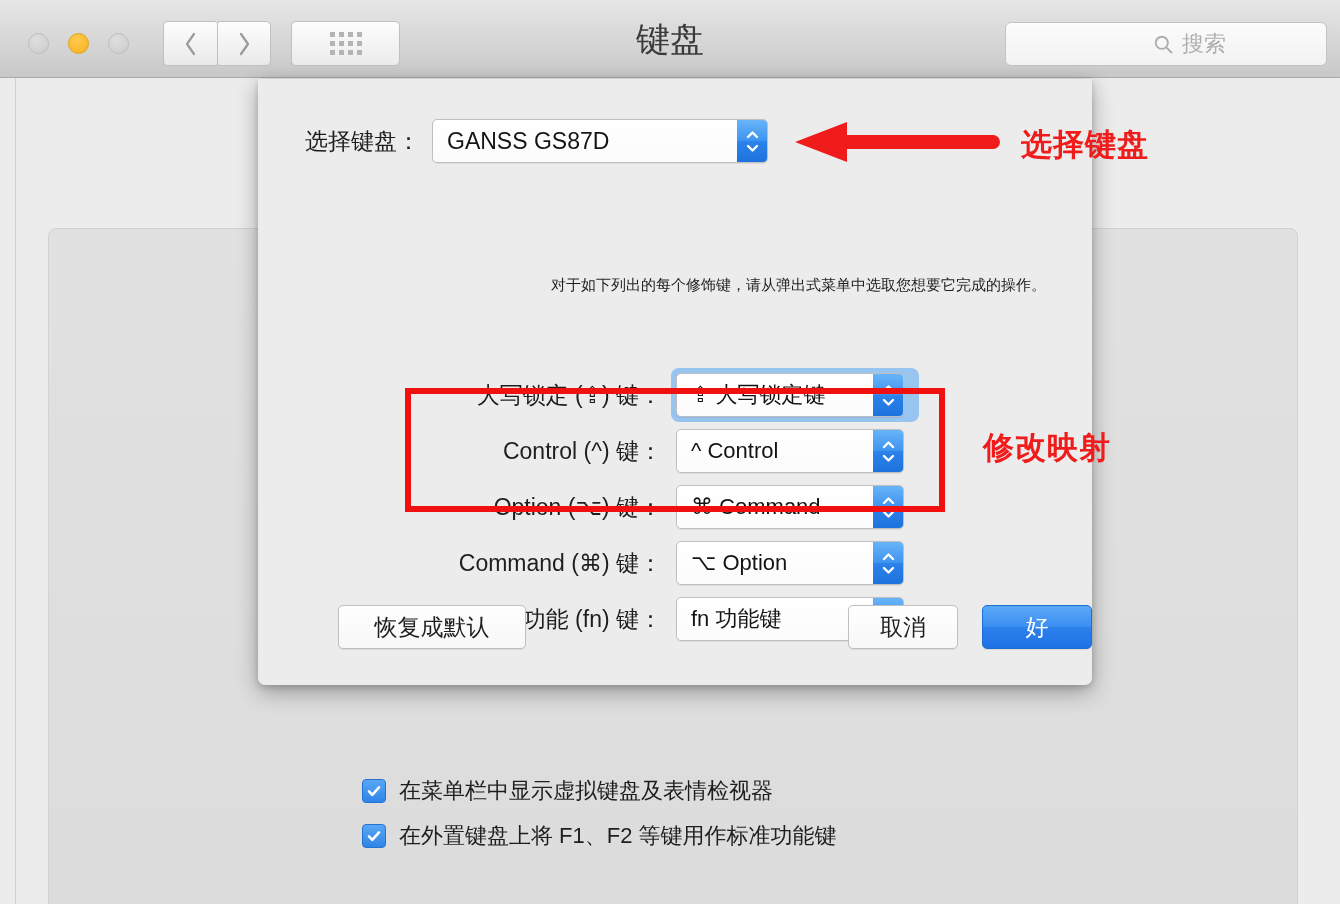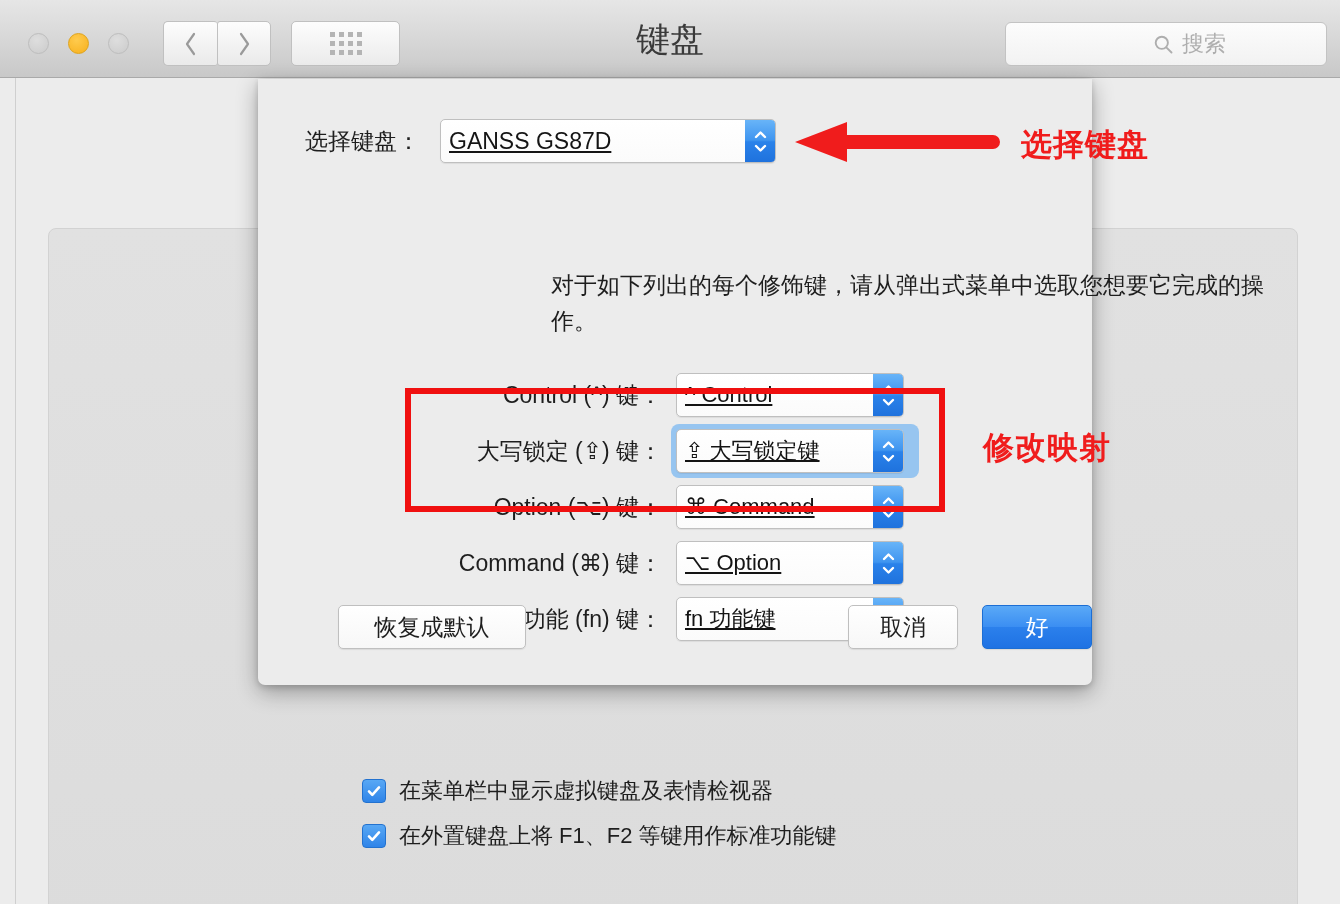--- a/index.html
+++ b/index.html
@@ -186,42 +186,41 @@
     left: 0; top: 40px;
     width: 834px;
     display: flex;
     align-items: center;
   }
   #keyboard-select-label {
     width: 162px;
     text-align: right;
     font-size: 23px;
     color: #1e1e1e;
-    padding-right: 20px;
+    padding-right: 12px;
   }
 
   .popup {
     position: relative;
     background: linear-gradient(to bottom, #ffffff, #fbfbfb);
     border: 1px solid #bfbfbf;
     border-radius: 5px;
     box-sizing: border-box;
     height: 44px;
     display: flex;
     align-items: center;
     box-shadow: 0 1px 1px rgba(0,0,0,0.07);
   }
   .popup .popup-text {
     font-size: 23px;
     color: #141414;
-    padding-left: 8px;
+    padding-left: 14px;
     white-space: nowrap;
     flex: 1;
     overflow: hidden;
-    text-decoration: underline;
   }
   .stepper {
     width: 30px;
     height: 42px;
     margin: 0 0 0 0;
     border-radius: 0 4px 4px 0;
     background: linear-gradient(to bottom, #68b4f8 0%, #3f95f0 48%, #2a82ea 52%, #1f72dd 100%);
     display: flex;
     flex-direction: column;
     align-items: center;
@@ -231,21 +230,21 @@
   }
   .stepper svg { width: 15px; height: 10px; display: block; }
   .stepper svg path { fill: none; stroke: #ffffff; stroke-width: 2.4; stroke-linecap: round; stroke-linejoin: round; }
 
   #keyboard-popup { width: 336px; }
 
   #sheet-desc {
     position: absolute;
     left: 293px; top: 188px;
     width: 755px;
-    font-size: 23px;
+    font-size: 15px;
     color: #1e1e1e;
     line-height: 36px;
   }
 
   #modifier-rows {
     position: absolute;
     left: 0; top: 288px;
     width: 834px;
   }
   .mod-row {
@@ -429,54 +428,54 @@
           <svg viewBox="0 0 15 10">
               <path d="M3 3 L7.5 7.5 L12 3"></path>
             </svg>
         </span>
       </div>
     </div>
 
     <div id="sheet-desc">对于如下列出的每个修饰键，请从弹出式菜单中选取您想要它完成的操作。</div>
 
     <div id="modifier-rows">
-
-      <div class="mod-row">
-        <span class="mod-label">Control (^) 键：</span>
-        <span class="popup mod-popup">
-          <span class="popup-text">^ Control</span>
-          <span class="stepper">
-            <svg viewBox="0 0 15 10">
-                <path d="M3 7 L7.5 2.5 L12 7"></path>
-              </svg>
-            <svg viewBox="0 0 15 10">
-                <path d="M3 3 L7.5 7.5 L12 3"></path>
-              </svg>
-          </span>
-        </span>
-      </div>
 
       <div class="mod-row">
         <span class="mod-label">大写锁定 (⇪) 键：</span>
         <span class="focus-ring">
           <span class="popup mod-popup">
             <span class="popup-text">⇪ 大写锁定键</span>
             <span class="stepper">
               <svg viewBox="0 0 15 10">
                   <path d="M3 7 L7.5 2.5 L12 7"></path>
                 </svg>
               <svg viewBox="0 0 15 10">
                   <path d="M3 3 L7.5 7.5 L12 3"></path>
                 </svg>
             </span>
           </span>
         </span>
       </div>
 
       <div class="mod-row">
+        <span class="mod-label">Control (^) 键：</span>
+        <span class="popup mod-popup">
+          <span class="popup-text">^ Control</span>
+          <span class="stepper">
+            <svg viewBox="0 0 15 10">
+                <path d="M3 7 L7.5 2.5 L12 7"></path>
+              </svg>
+            <svg viewBox="0 0 15 10">
+                <path d="M3 3 L7.5 7.5 L12 3"></path>
+              </svg>
+          </span>
+        </span>
+      </div>
+
+      <div class="mod-row">
         <span class="mod-label">Option (⌥) 键：</span>
         <span class="popup mod-popup">
           <span class="popup-text">⌘ Command</span>
           <span class="stepper">
             <svg viewBox="0 0 15 10">
                 <path d="M3 7 L7.5 2.5 L12 7"></path>
               </svg>
             <svg viewBox="0 0 15 10">
                 <path d="M3 3 L7.5 7.5 L12 3"></path>
               </svg>

